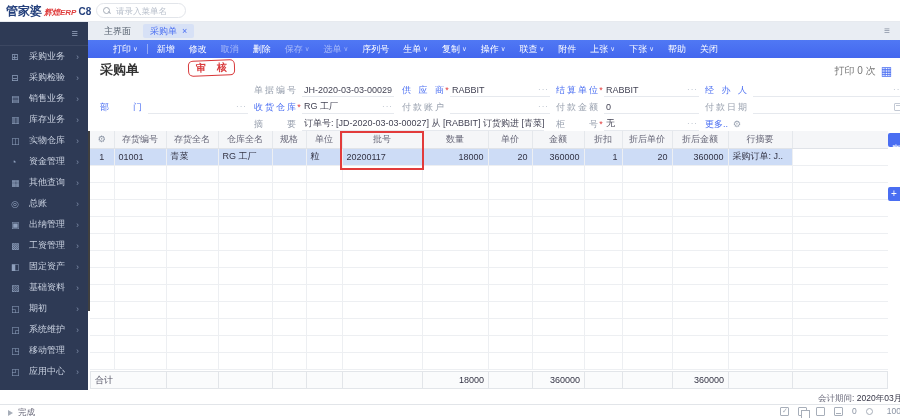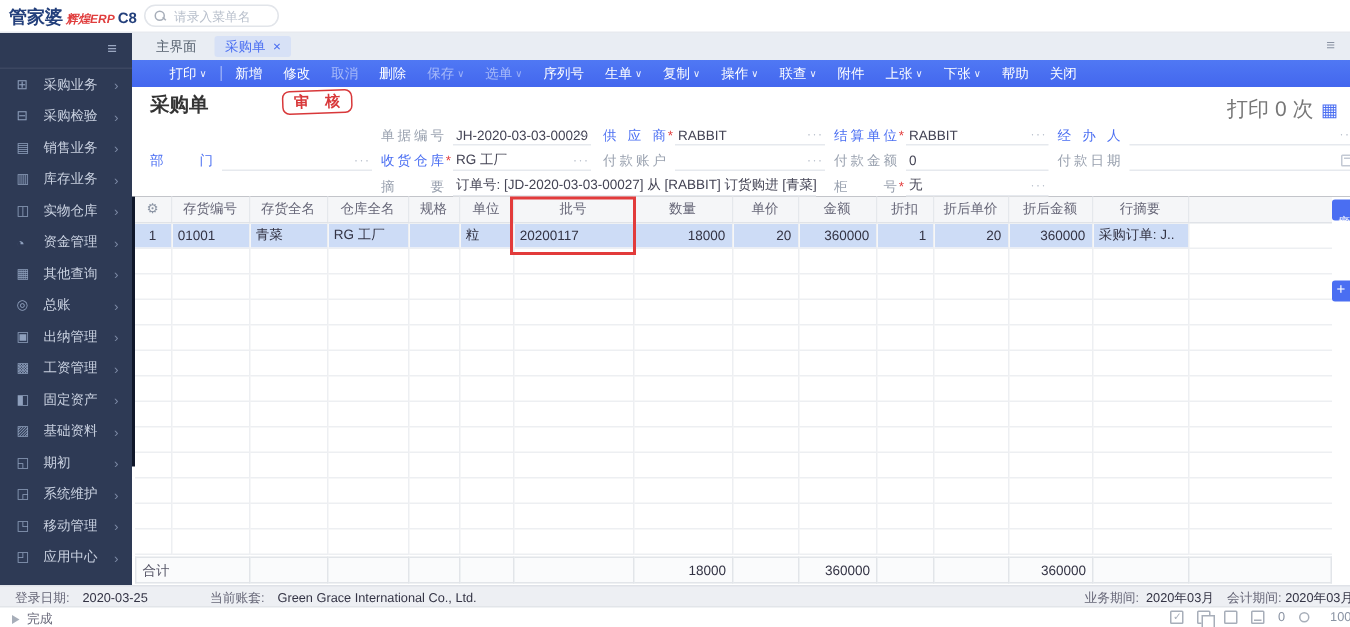--- a/index.html
+++ b/index.html
@@ -45,40 +45,40 @@
   
   .sidebar{position:absolute;left:0;top:22px;width:88px;height:368px;background:#2e3a55;}
   .sb-top{height:24px;border-bottom:1px solid rgba(255,255,255,.07);position:relative;}
   .sb-collapse{position:absolute;right:10px;top:5px;color:#9aa7c0;font-size:11px;}
   .sb-item{height:21px;display:flex;align-items:center;padding:0 9px 0 11px;cursor:pointer;}
   .sb-ico{width:11px;font-size:9px;color:#8fa0bd;flex:0 0 auto;}
   .sb-label{font-size:9px;color:#c9d1e0;margin-left:7px;flex:1;white-space:nowrap;}
   .sb-chev{color:#7d8aa6;font-size:9px;}
 
   
-  .main{position:absolute;left:88px;top:22px;width:812px;height:289px;background:#0f172a;}
+  .main{position:absolute;left:88px;top:22px;width:812px;height:289px;background:#404040;}
   .tabbar{position:absolute;left:0;top:0;width:812px;height:18px;background:#e9edf3;display:flex;align-items:center;padding-left:10px;gap:6px;}
   .tab-home{font-size:9px;color:#55606e;padding:0 6px;}
   .tab{height:14px;background:#d7e1f6;border-radius:2px;color:#4a6ef2;font-size:9px;display:flex;align-items:center;padding:0 7px;gap:5px;}
   .tab-close{font-size:9px;color:#4a6ef2;}
   .tabbar-menu{position:absolute;right:10px;top:3px;color:#8a93a3;font-size:10px;}
 
   .toolbar{position:absolute;left:0;top:18px;width:812px;height:18px;background:linear-gradient(#5078f4,#4367ee);display:flex;align-items:center;padding-left:18px;}
   .tb-item{color:#fff;font-size:9px;padding:0 7px;white-space:nowrap;display:flex;align-items:center;gap:2px;cursor:pointer;}
   .tb-item .caret{font-size:6.5px;opacity:.9;}
   .tb-item.disabled{opacity:.5;}
   .tb-sep{width:1px;height:10px;background:rgba(255,255,255,.4);margin:0 2px;}
 
   
   .formarea{position:absolute;left:0;top:36px;width:812px;height:73px;background:#fff;}
   .form-title{position:absolute;left:12px;top:3px;font-size:13px;font-weight:bold;color:#333;}
   .stamp{position:absolute;left:100px;top:2px;color:#d8383a;border:1.5px solid #d8383a;border-radius:5px;
     font-size:10px;font-weight:bold;letter-spacing:4px;padding:0 3px 0 7px;transform:rotate(-2deg);background:rgba(255,255,255,.6);}
   .print-wrap{position:absolute;right:8px;top:6px;display:flex;align-items:center;gap:5px;}
-  .print-info{font-size:14px;color:#777;}
+  .print-info{font-size:10px;color:#777;}
   .qr{font-size:12px;color:#4a6ef2;line-height:12px;}
   .fld{position:absolute;height:14px;display:flex;align-items:center;font-size:9px;}
   .flabel{width:42px;color:#98a0ae;text-align:justify;text-align-last:justify;flex:0 0 auto;}
   .flabel.blue{color:#4a6ef2;}
   .req{color:#e23b3b;width:6px;text-align:center;flex:0 0 auto;}
   .nreq{width:6px;flex:0 0 auto;}
   .fwrap{position:relative;height:13px;border-bottom:1px solid #e6e9ee;display:flex;align-items:center;}
   .fval{font-size:9px;color:#445;padding-left:2px;white-space:nowrap;overflow:hidden;}
   .fmore{position:absolute;right:1px;top:1px;color:#b9c0cc;font-size:8px;letter-spacing:1px;cursor:pointer;}
   .cal{position:absolute;right:2px;top:2px;width:9px;height:8px;border:1px solid #c3c9d4;border-radius:1px;}
@@ -396,20 +396,24 @@
             <span class="fmore">···</span>
           </div>
       </div>
       <div class="fld" style="left:468px;top:59px;width:145px;">
         <span class="flabel">柜号</span>
           <span class="req">*</span>
         <div class="fwrap" style="width:95px;">
             <span class="fval">无</span>
             <span class="fmore">···</span>
           </div>
+      </div>
+      <div class="fld" style="left:617px;top:59px;width:120px;">
+        <span class="more-link">更多..</span>
+        <span class="more-gear">⚙</span>
       </div>
     </div>
 
     <div class="gridarea">
       <table class="grid">
         <colgroup>
           <col style="width:24px">
             <col style="width:52px">
             <col style="width:52px">
             <col style="width:54px">
@@ -706,28 +710,20 @@
               <td></td>
           <td class="t-r">360000</td>
           <td></td>
               <td></td>
         </tr>
       </tbody>
         </table>
     </div>
   </div>
 
-  <div class="statusbar1">
-    <span class="f-login-l">登录日期:</span>
-    <span class="f-login-v sb1-val">2020-03-25</span>
-    <span class="f-acct-l">当前账套:</span>
-    <span class="f-acct-v sb1-val">Green Grace International Co., Ltd.</span>
-    <span class="f-biz-l">业务期间:</span>
-    <span class="f-biz-v sb1-val">2020年03月</span>
-  </div>
 
   <div class="statusbar2">
     <span class="st-status">
       <span class="st-play"></span>
       <span>完成</span>
     </span>
     <span class="st2-left2">
       <span class="acct-period" style="position:absolute;left:38px;top:-13px;white-space:nowrap;color:#667;">
         <span>会计期间:</span>
         <span class="sb1-val">2020年03月</span>

